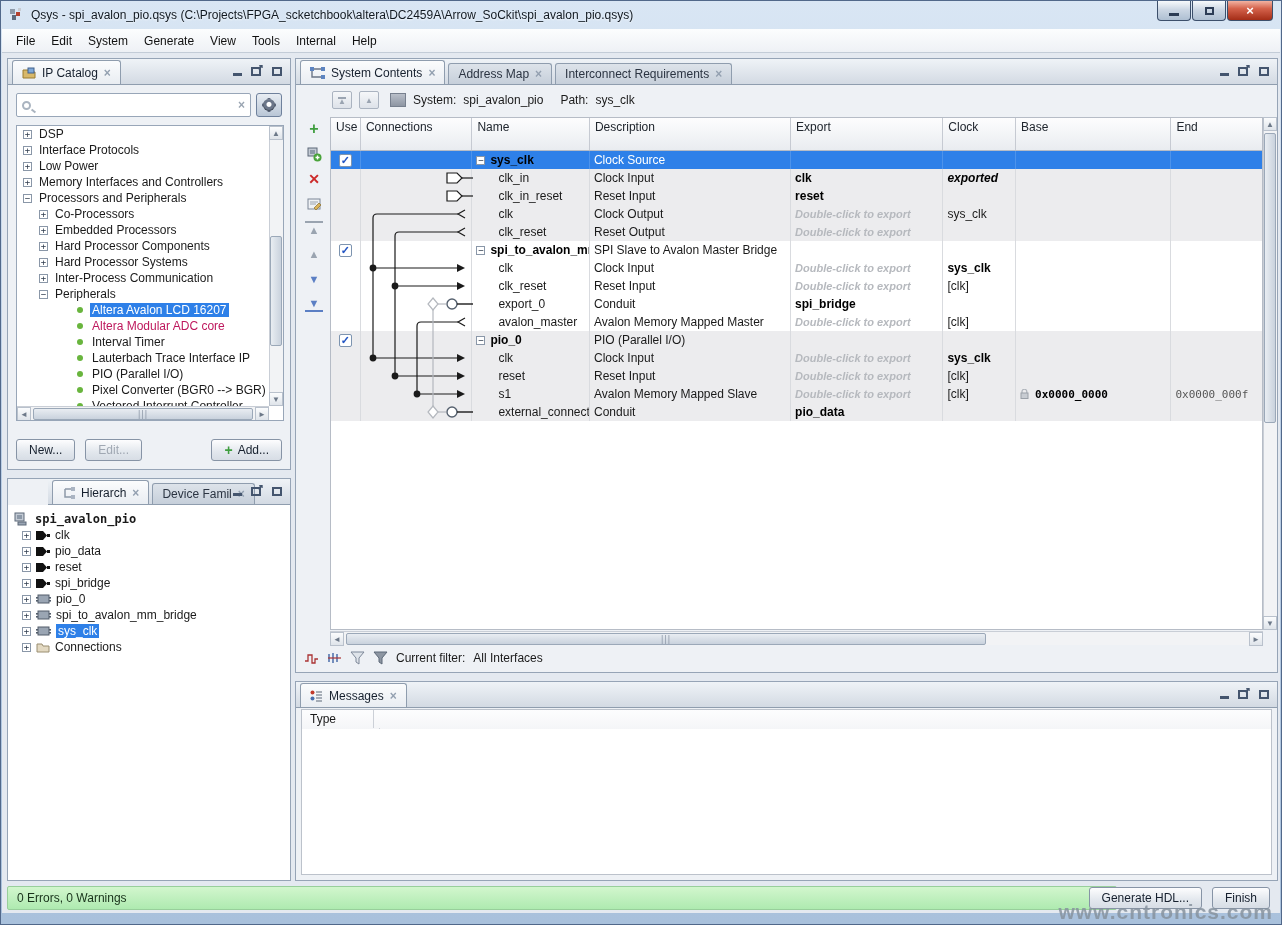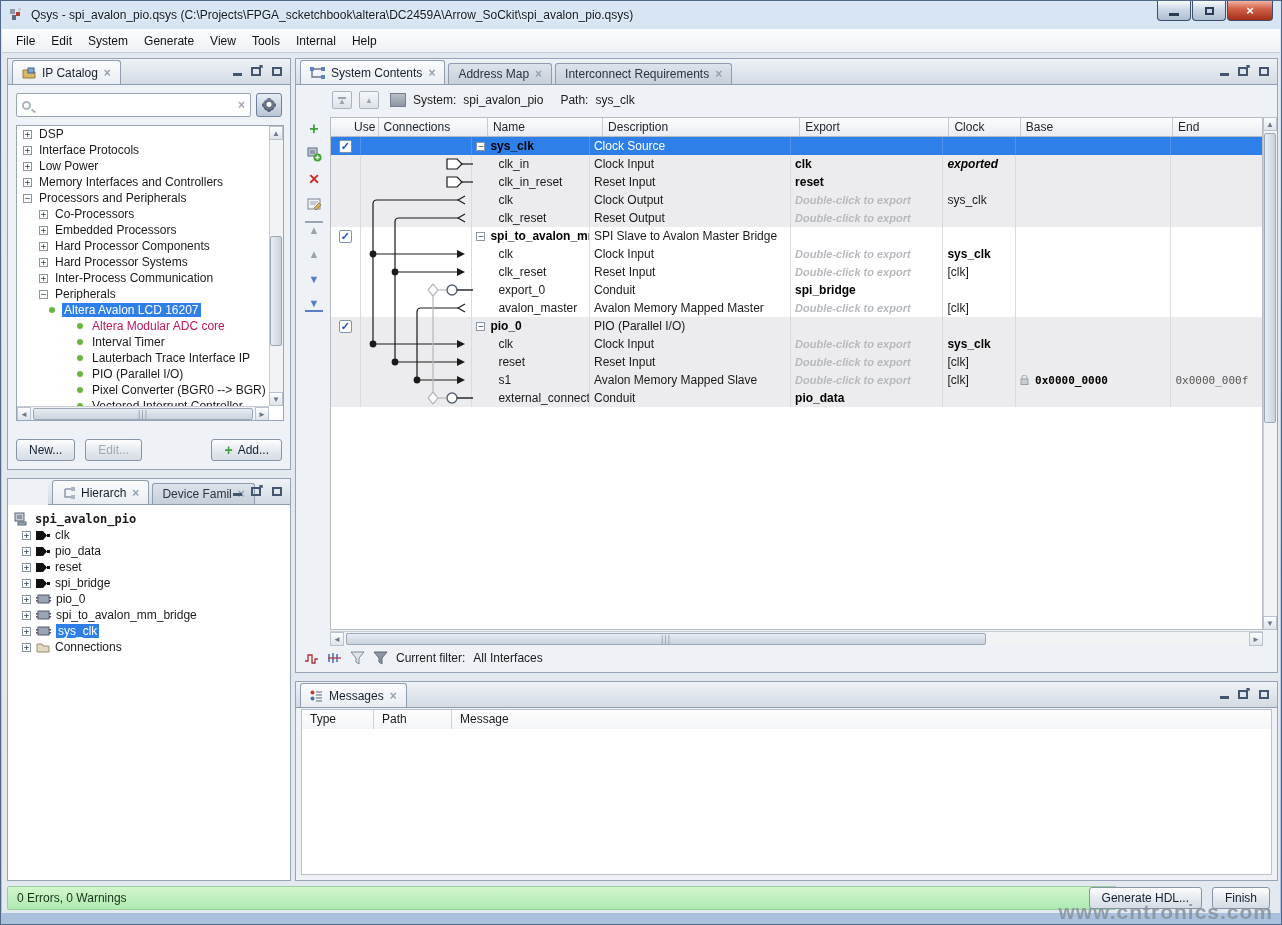--- a/index.html
+++ b/index.html
@@ -89,21 +89,21 @@
   .s-toolbar { position:absolute; left:5px; top:62px; width:26px; display:flex; flex-direction:column; align-items:center; gap:9px; }
   .tbi { width:18px; height:16px; display:flex; align-items:center; justify-content:center; font-size:13px; }
   .tbi.green { color:#3f9e3f; font-weight:bold; font-size:16px; }
   .tbi.red { color:#cc2a2a; font-weight:bold; font-size:14px; }
   .tbi.gray { color:#9aa4b0; font-size:11px; }
   .tbi.blue { color:#5b7fc4; font-size:11px; }
   .ovl { border-top:2px solid #9aa4b0; line-height:9px; }
   .unl { border-bottom:2px solid #5b7fc4; line-height:9px; }
 
   .tableview { position:absolute; left:34px; top:58px; right:14px; bottom:42px; display:flex; flex-direction:column; }
-  .thead { display:flex; height:20px; border:1px solid #b6bcc6; background:linear-gradient(#fdfdfe,#e9ecf0); flex:none;padding-left:18px; }
+  .thead { display:flex; height:34px; border:1px solid #b6bcc6; background:linear-gradient(#fdfdfe,#e9ecf0); flex:none; }
   .th { border-right:1px solid #c6cad2; padding:2px 5px; white-space:nowrap; overflow:hidden; color:#20262e; }
   .tbody { position:relative; flex:none; border-left:1px solid #b6bcc6; border-right:1px solid #b6bcc6; }
   .trow { display:flex; height:18px; }
   .td { border-right:1px solid #d9dbdf; padding:0 4px; display:flex; align-items:center; white-space:nowrap; overflow:hidden; }
   .ga { background:#ececee; }
   .gb { background:#ffffff; }
   .trow.sel { background:#2e80e8; }
   .trow.sel .td { border-right-color:rgba(255,255,255,.15); color:#fff; }
   .c-use { width:30px; justify-content:center; }
   .c-con { width:112px; }
@@ -127,21 +127,21 @@
   .tfill { flex:1; background:#fff; border:1px solid #b6bcc6; border-top:none; }
   .connsvg { position:absolute; left:30px; top:0; }
 
   .sys-vscroll { top:58px; right:0; bottom:42px; }
   .sys-hscroll { left:34px; right:14px; bottom:27px; }
 
   .filterbar { position:absolute; left:8px; bottom:3px; height:22px; display:flex; align-items:center; gap:8px; }
   .fi { display:flex; }
 
   
-  .msg-head { position:absolute; top:27px; left:5px; right:5px; height:35px; background:linear-gradient(#fdfdfe,#eef0f3); border:1px solid #bcc2cb; display:flex; }
+  .msg-head { position:absolute; top:27px; left:5px; right:5px; height:35px; background:linear-gradient(#fdfdfe,#eef0f3); border:1px solid #bcc2cb; display:flex;flex-direction:column; }
   .mh { border-right:1px solid #ccd0d7; padding:2px 8px; }
   .mh1 { width:72px; } .mh2 { width:78px; } .mh3 { flex:1; border-right:none; }
   .msg-body { position:absolute; top:47px; left:5px; right:5px; bottom:5px; background:#fff; border:1px solid #bcc2cb; border-top:none; }
 
   
   .statusbar { position:absolute; left:1px; right:1px; bottom:11px; height:30px; background:#e4e9f0; }
   .greenbar { position:absolute; left:5px; top:3px; width:1110px; height:24px; background:linear-gradient(#d2f6cd,#aeeab0); border:1px solid #98cf9b; border-radius:2px; display:flex; align-items:center; padding:0 9px; color:#18321a; }
   .actbtns { position:absolute; right:10px; top:4px; display:flex; gap:10px;justify-content:space-between; }
 
   .watermark { position:absolute; right:8px; bottom:0px; font-size:21px; font-weight:bold; color:rgba(134,146,158,.85); letter-spacing:1px; z-index:30; pointer-events:none; }
@@ -258,21 +258,21 @@
             <span class="lbl">Hard Processor Systems</span>
           </div>
         <div class="ti" style="padding-left:22px">
             <span class="exp">+</span>
             <span class="lbl">Inter-Process Communication</span>
           </div>
         <div class="ti" style="padding-left:22px">
             <span class="exp">−</span>
             <span class="lbl">Peripherals</span>
           </div>
-        <div class="ti" style="padding-left:32px">
+        <div class="ti" style="padding-left:60px">
             <span class="blt"></span>
             <span class="lbl sel">Altera Avalon LCD 16207</span>
           </div>
         <div class="ti" style="padding-left:60px">
             <span class="blt"></span>
             <span class="lbl dis">Altera Modular ADC core</span>
           </div>
         <div class="ti" style="padding-left:60px">
             <span class="blt"></span>
             <span class="lbl">Interval Timer</span>

